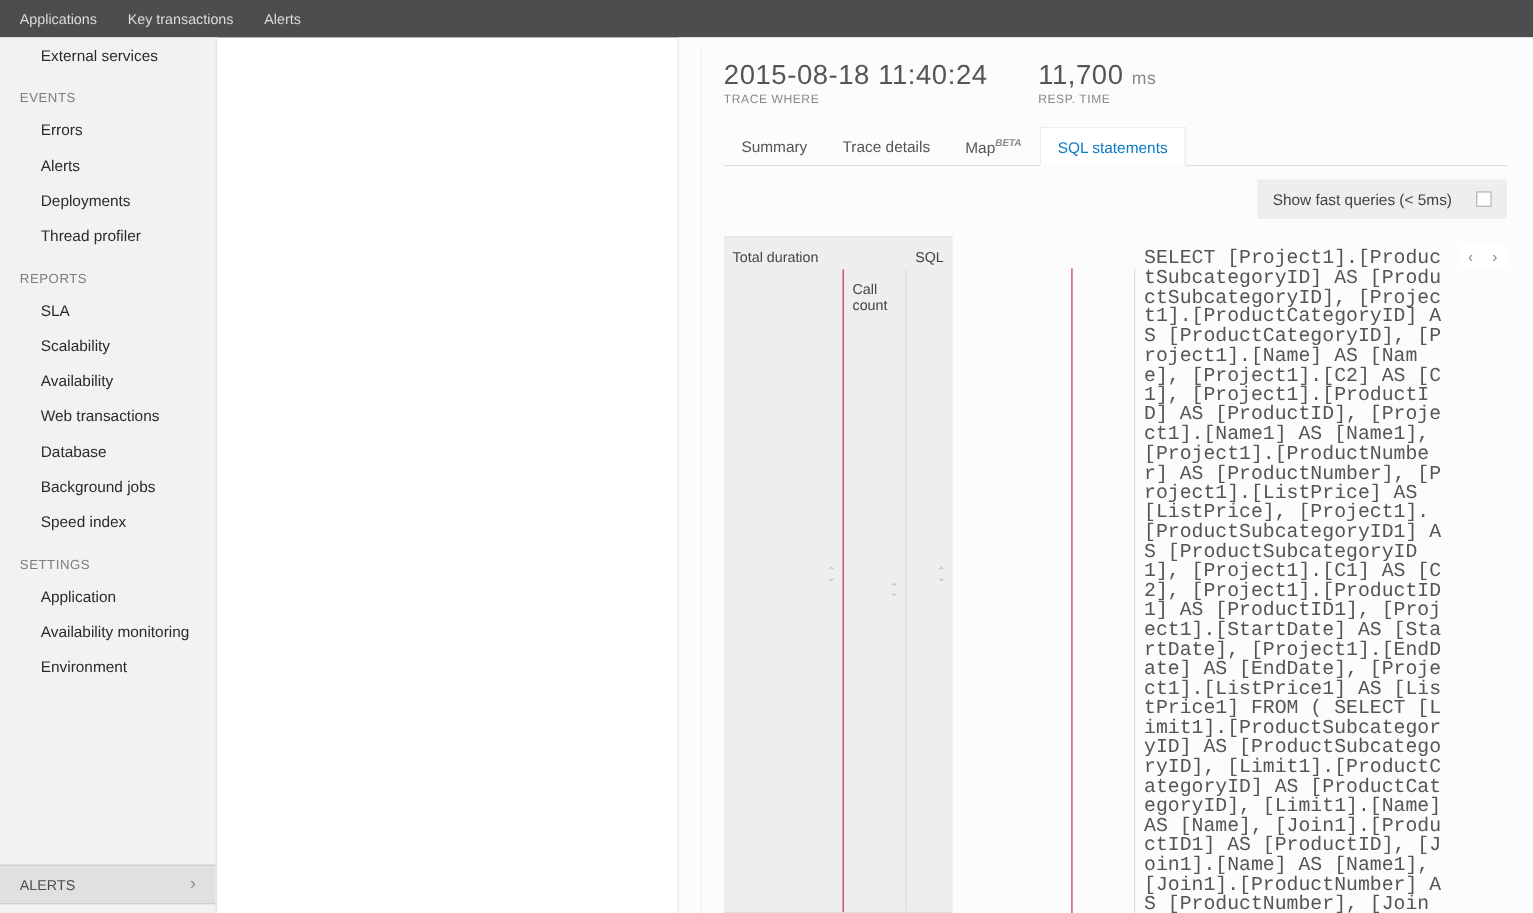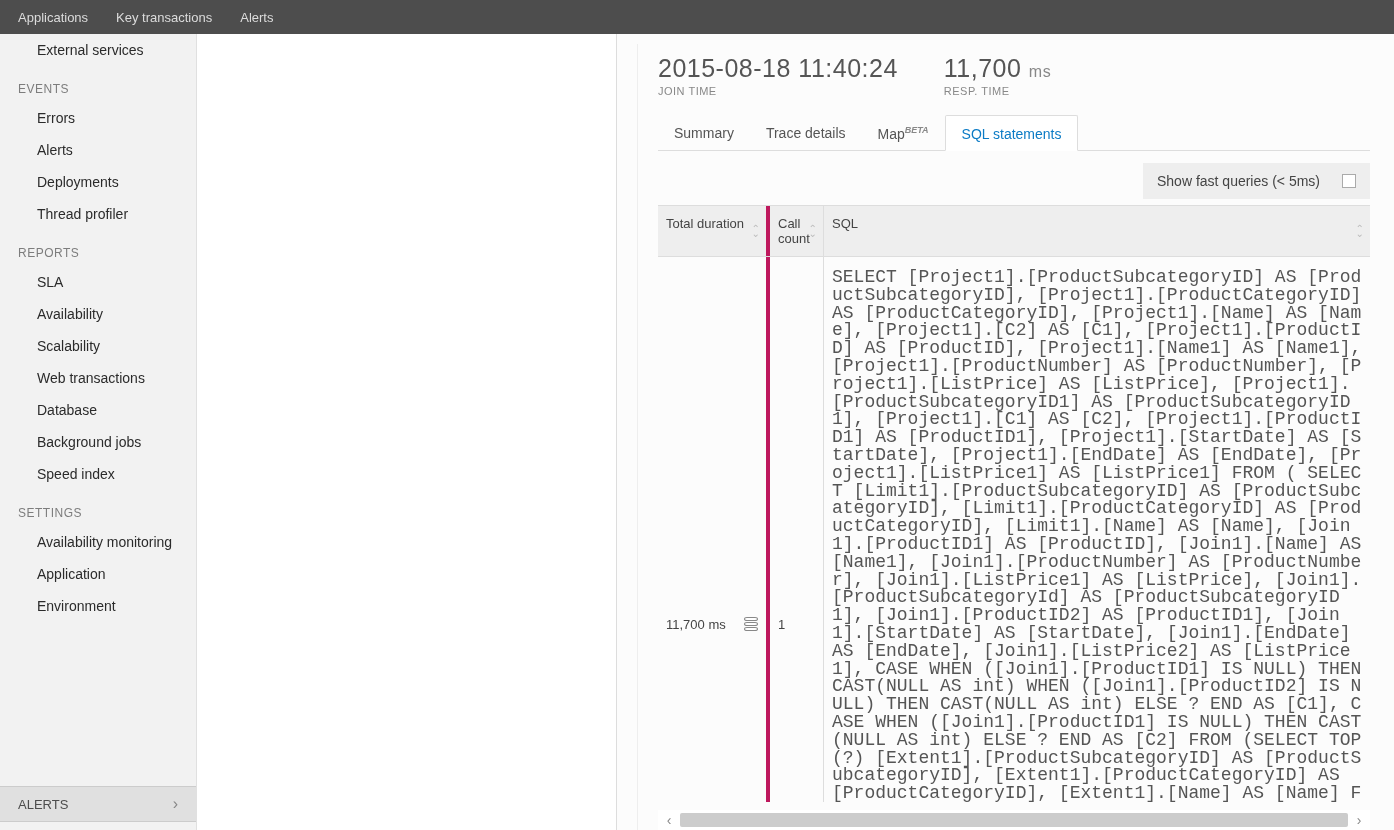--- a/index.html
+++ b/index.html
@@ -25,29 +25,29 @@
 .headerrow { display: flex; gap: 46px; align-items: flex-start; padding-top: 10px; }
 .stat-big { font-size: 25px; font-weight: 300; color: #555; letter-spacing: 0.5px; }
 .stat-big .unit { font-size: 16px; color: #888; font-weight: 400; }
 .stat-sub { font-size: 11px; color: #888; letter-spacing: 0.5px; margin-top: 2px; }
 
 .tabs { display: flex; border-bottom: 1px solid #ddd; margin-top: 18px; text-align: right; }
 .tab { padding: 10px 16px 8px 16px; font-size: 14px; color: #555; cursor: pointer; }
 .tab.active { color: #0b7bc5; border: 1px solid #ddd; border-bottom: 1px solid #fff; margin-bottom: -1px; border-radius: 2px 2px 0 0; background: #fff; font-weight: 500; }
 .tab sup { font-size: 9px; color: #888; font-style: italic; font-weight: 700; }
 
-.fastq { display: flex; justify-content: flex-end; align-items: center; padding: 12px 0 6px 0; }
+.fastq { display: flex; justify-content: flex-end; align-items: center; padding: 12px 0 16px 0; }
 .fastq-box { background: #eee; padding: 10px 14px; display: flex; align-items: center; gap: 22px; font-size: 14px; color: #444; }
 .checkbox { width: 14px; height: 14px; border: 1px solid #aaa; background: #fff; }
 
-.tablewrap { flex: 1; min-height: 0; display: flex; flex-direction: column; }
+.tablewrap { flex: 1; min-height: 0; display: flex; flex-direction: row; }
 .thead { display: flex; background: #eee; border-top: 1px solid #ddd; border-bottom: 1px solid #ddd; font-size: 13px; color: #444; }
 .th, .td { padding: 10px 8px; }
 .col-dur { width: 108px; flex: 0 0 108px; position: relative; }
-.col-cnt { width: 58px; flex: 0 0 58px; position: relative; border-left: 4px solid #be185d; border-right: 1px solid #ddd; }
+.col-cnt { width: 58px; flex: 0 0 58px; position: relative; border-left: 1px solid #be185d; border-right: 1px solid #ddd; margin-top: 29px; }
 .col-sql { flex: 1; position: relative; min-width: 0; }
 .sort-ic { position: absolute; right: 6px; top: 50%; transform: translateY(-50%); color: #bbb; font-size: 10px; line-height: 7px; text-align: center; }
 .sort-ic::before { content: "⌃"; display: block; }
 .sort-ic::after { content: "⌄"; display: block; margin-top: -2px; }
 
 .tbody { flex: 1; overflow: hidden; }
 .trow { display: flex; border-bottom: 1px solid #ddd; }
 .trow .td { padding: 12px 8px; font-size: 13px; color: #444; }
 .td.col-dur { display: flex; align-items: center; justify-content: space-between; gap: 4px; }
 .td.col-cnt { display: flex; align-items: center; }
@@ -78,47 +78,47 @@
       <div class="side-item">External services</div>
 
       <div class="side-section">EVENTS</div>
       <div class="side-item">Errors</div>
       <div class="side-item">Alerts</div>
       <div class="side-item">Deployments</div>
       <div class="side-item">Thread profiler</div>
 
       <div class="side-section">REPORTS</div>
       <div class="side-item">SLA</div>
+      <div class="side-item">Scalability</div>
       <div class="side-item">Availability</div>
-      <div class="side-item">Scalability</div>
       <div class="side-item">Web transactions</div>
       <div class="side-item">Database</div>
       <div class="side-item">Background jobs</div>
       <div class="side-item">Speed index</div>
 
       <div class="side-section">SETTINGS</div>
+      <div class="side-item">Application</div>
       <div class="side-item">Availability monitoring</div>
-      <div class="side-item">Application</div>
       <div class="side-item">Environment</div>
     </div>
     <div class="alerts-footer">
       <span>ALERTS</span>
       <span class="chev-right"></span>
     </div>
   </div>
 
   <div class="midcol"></div>
 
   <div class="detail">
    <div class="detail-inner">
 
     <div class="headerrow">
       <div>
         <div class="stat-big">2015-08-18 11:40:24</div>
-        <div class="stat-sub">JOIN TIME</div>
+        <div class="stat-sub">TRACE WHERE</div>
       </div>
       <div>
         <div class="stat-big"><span>11,700</span> <span class="unit">ms</span></div>
         <div class="stat-sub">RESP. TIME</div>
       </div>
     </div>
 
     <div class="tabs">
       <div class="tab">Summary</div>
       <div class="tab">Trace details</div>

